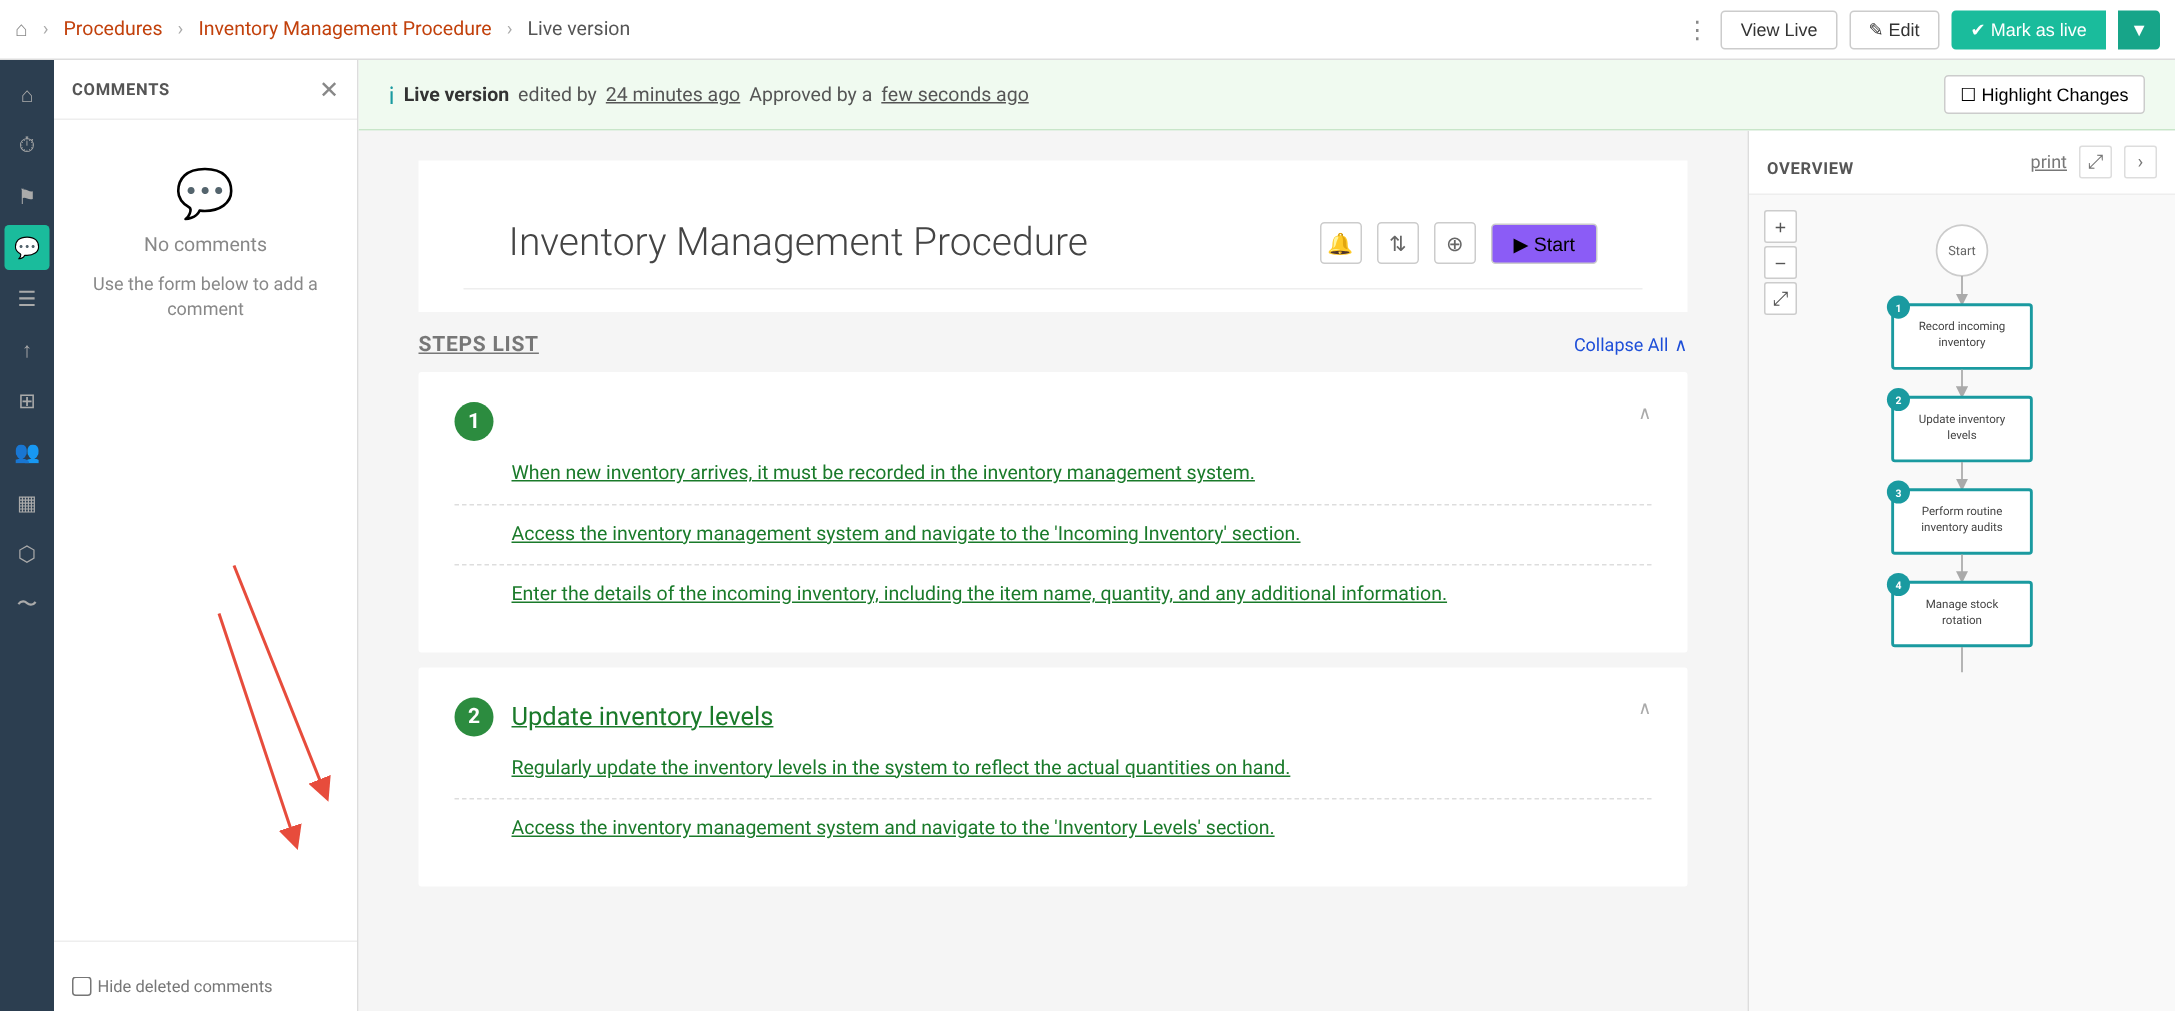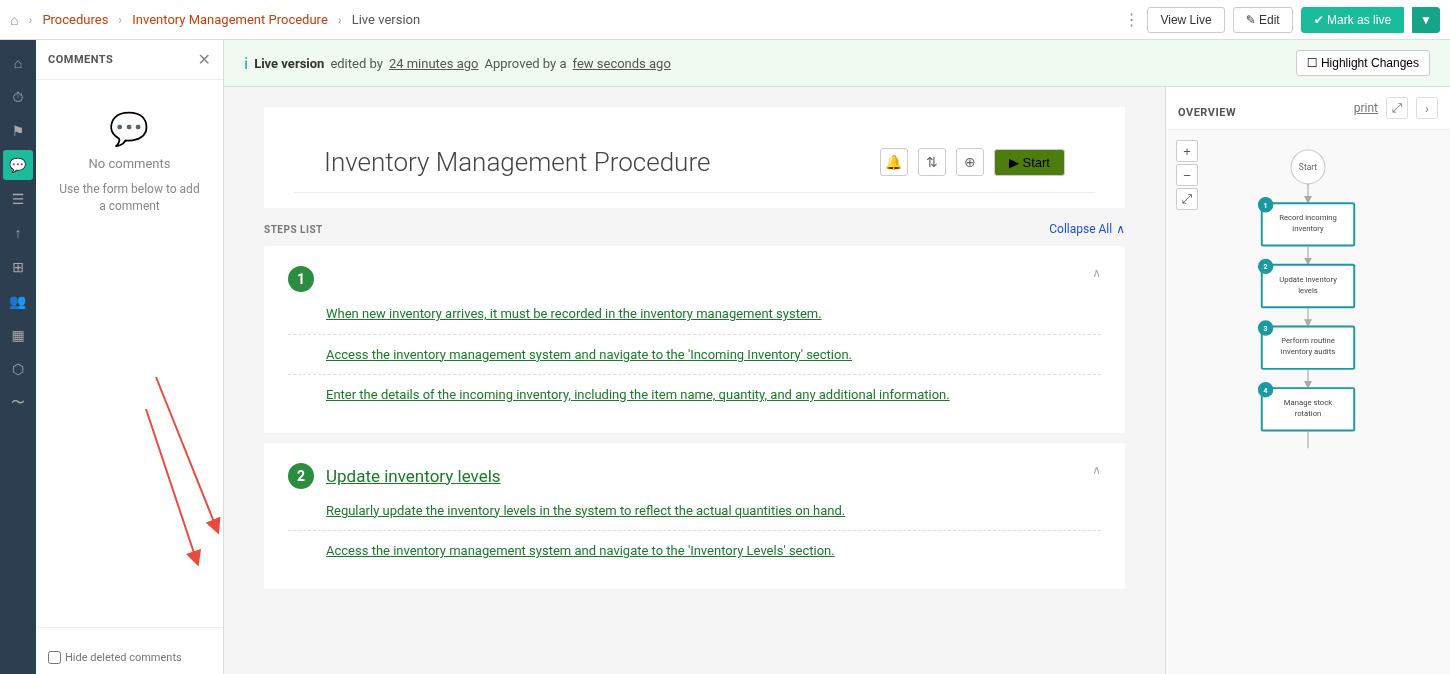--- a/index.html
+++ b/index.html
@@ -25,21 +25,21 @@
 
     
     .main-body { display: flex; flex: 1; overflow: hidden; }
 
     
     .icon-sidebar { width: 36px; background: #2c3e50; display: flex; flex-direction: column; align-items: center; padding-top: 8px; gap: 4px; flex-shrink: 0; }
     .icon-sidebar .icon-btn { width: 30px; height: 30px; display: flex; align-items: center; justify-content: center; color: #aaa; cursor: pointer; border-radius: 3px; font-size: 14px; }
     .icon-sidebar .icon-btn.active { background: #1abc9c; color: #fff; }
 
     
-    .comments-panel { width: 188px; background: #fff; border-right: 1px solid #ddd; display: flex; flex-direction: column; flex-shrink: 0; }
+    .comments-panel { width: 203px; background: #fff; border-right: 1px solid #ddd; display: flex; flex-direction: column; flex-shrink: 0; }
     .comments-header { display: flex; align-items: center; justify-content: space-between; padding: 10px 12px; border-bottom: 1px solid #eee; }
     .comments-title { font-size: 11px; font-weight: 700; color: #555; letter-spacing: 0.5px; text-transform: uppercase; }
     .comments-close { color: #888; cursor: pointer; font-size: 16px; }
     .comments-body { flex: 1; display: flex; flex-direction: column; align-items: center; justify-content: flex-start; padding: 30px 20px 0; }
     .no-comments-icon { font-size: 32px; color: #ccc; margin-bottom: 8px; }
     .no-comments-text { color: #888; font-size: 13px; margin-bottom: 10px; text-align: center; }
     .comment-hint { color: #888; font-size: 12px; text-align: center; line-height: 1.4; }
 
     .comments-footer { padding: 10px 12px; border-top: 1px solid #eee; display: flex; align-items: center; gap: 6px; }
     .hide-deleted-label { font-size: 11px; color: #777; display: flex; align-items: center; gap: 4px; cursor: pointer; margin-top: 13px; }
@@ -60,25 +60,25 @@
     .document-area { flex: 1; display: flex; overflow: hidden; }
 
     
     .document-main { flex: 1; background: #f5f5f5; overflow-y: auto; padding: 20px 40px; }
 
     
     .doc-header { background: #fff; margin-bottom: 0; padding: 20px 30px 15px; display: flex; align-items: center; justify-content: space-between; border-bottom: 1px solid #eee; }
     .doc-title { font-size: 26px; font-weight: 300; color: #444; }
     .doc-header-actions { display: flex; align-items: center; gap: 10px; }
     .doc-icon-btn { width: 28px; height: 28px; border: 1px solid #ccc; border-radius: 3px; display: flex; align-items: center; justify-content: center; cursor: pointer; background: #fff; font-size: 14px; color: #666; }
-    .btn-start { border: 1px solid #ccc; background: #4d7c0f; padding: 5px 14px; border-radius: 3px; font-size: 13px; cursor: pointer; display: flex; align-items: center; gap: 5px; text-align: center; }
+    .btn-start { border: 1px solid #ccc; background: #8b5cf6; padding: 5px 14px; border-radius: 3px; font-size: 13px; cursor: pointer; display: flex; align-items: center; gap: 5px; text-align: center; }
 
     
     .steps-header { display: flex; align-items: center; justify-content: space-between; padding: 14px 0 10px; background: #f5f5f5; }
-    .steps-header-label { font-size: 10px; font-weight: 700; color: #777; letter-spacing: 0.5px; text-transform: uppercase; }
+    .steps-header-label { font-size: 14px; font-weight: 700; color: #777; letter-spacing: 0.5px; text-transform: uppercase; text-decoration: underline; }
     .collapse-all { font-size: 12px; color: #1d4ed8; cursor: pointer; display: flex; align-items: center; gap: 4px; }
 
     
     .step-item { background: #fff; margin-bottom: 10px; padding: 20px 24px; border-radius: 2px; }
     .step-title-row { display: flex; align-items: flex-start; justify-content: space-between; margin-bottom: 12px; }
     .step-title-left { display: flex; align-items: center; gap: 12px; }
     .step-number { width: 26px; height: 26px; border-radius: 50%; background: #2c8c3f; color: #fff; display: flex; align-items: center; justify-content: center; font-size: 14px; font-weight: 700; flex-shrink: 0; }
     .step-name { font-size: 17px; color: #1a7a2a; text-decoration: underline; cursor: pointer; font-weight: 400; }
     .step-collapse { color: #aaa; font-size: 12px; cursor: pointer; }
     .step-desc { font-size: 13px; color: #1a7a2a; text-decoration: underline; cursor: pointer; line-height: 1.5; margin-bottom: 8px; padding-left: 38px; }

